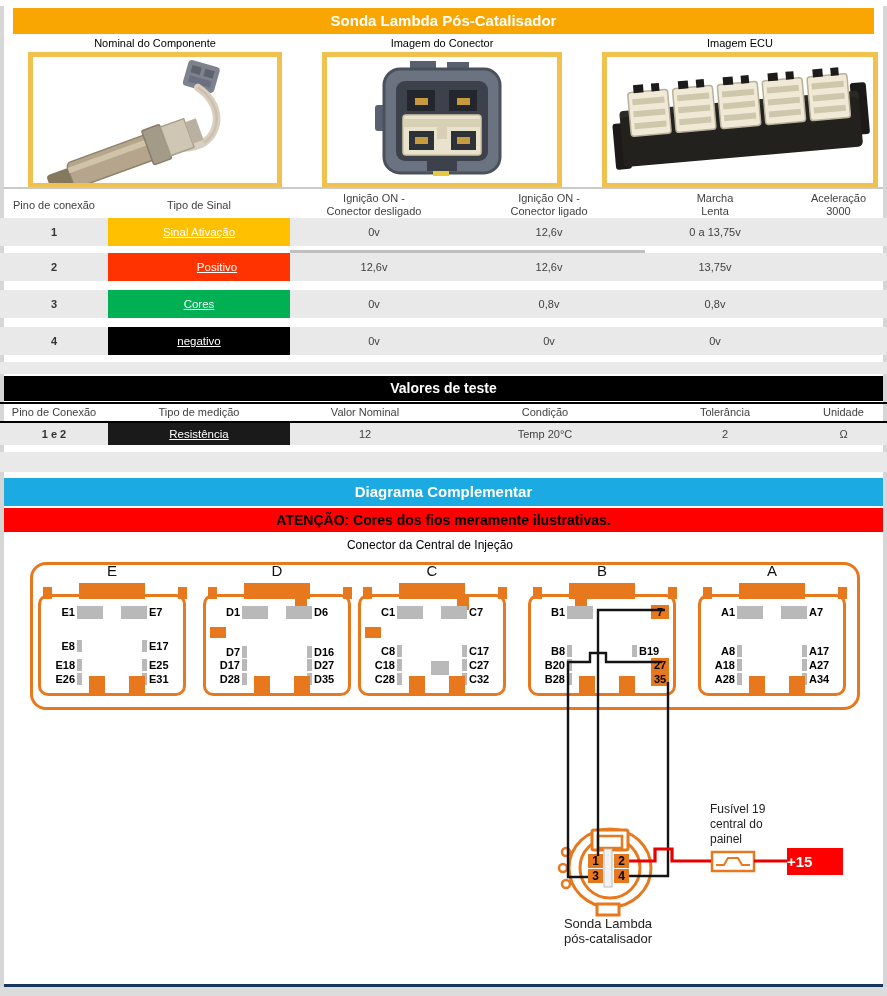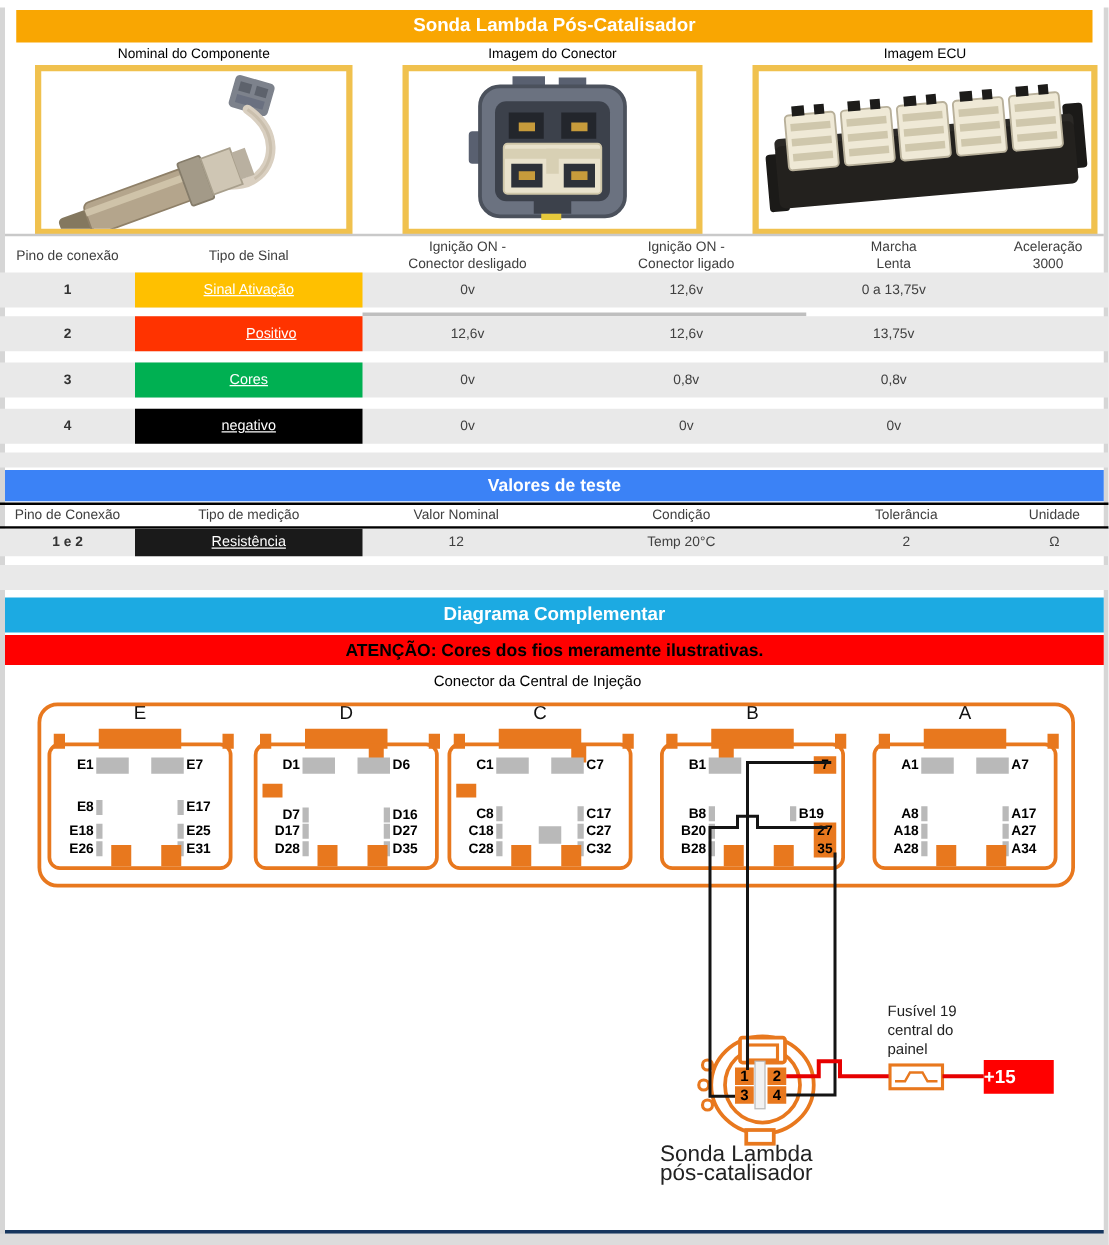--- a/index.html
+++ b/index.html
@@ -25,21 +25,21 @@
   .hcell{font-size:11px;color:#3f3f3f;text-align:center;white-space:pre-line;line-height:1.15;
          display:flex;align-items:center;justify-content:center;}
   .vcell{font-size:11px;color:#3f3f3f;text-align:center;display:flex;align-items:center;justify-content:center;}
   .pincell{font-weight:bold;color:#333;}
   .rowband{background:#e9e9e9;}
   .sigcell{color:#fff;font-size:11.5px;display:flex;align-items:center;justify-content:center;text-decoration:underline;}
   .t1-head{left:0;top:192px;height:26px;}
   .artifact{left:290px;top:250px;width:355px;height:3px;background:#bfbfbf;}
   .emptyband{left:0;width:887px;background:#e9e9e9;}
   
-  .green-bar{left:4px;top:376px;width:879px;height:25px;background:#3b82f6;color:#fff;
+  .green-bar{left:4px;top:376px;width:879px;height:25px;background:#000000;color:#fff;
              font-weight:bold;font-size:14px;text-align:center;line-height:25px;}
   .t2-head{left:0;top:402px;height:17px;border-top:2px solid #000;border-bottom:2px solid #000;box-sizing:content-box;}
   .t2-row{left:0;top:423px;height:22px;}
   
   .blue-bar{left:4px;top:478px;width:879px;height:28px;background:#1caae2;color:#fff;
             font-weight:bold;font-size:15px;text-align:center;line-height:28px;}
   .red-banner{left:4px;top:508px;width:879px;height:24px;background:#ff0000;color:#000;
               font-weight:bold;font-size:14px;text-align:center;line-height:24px;}
   
   .diagram{left:0;top:536px;width:887px;height:460px;}
@@ -61,21 +61,21 @@
   .pbox{width:26px;height:13px;background:#b9b9b9;}
   .ptick{width:5px;height:12px;background:#b9b9b9;}
   .hlpin{width:18px;height:14px;background:#e8781e;color:#000;font-weight:bold;font-size:11px;
          display:flex;align-items:center;justify-content:center;}
   .sensor-pin{position:absolute;width:15px;height:14px;background:#e8781e;color:#000;font-weight:bold;
               font-size:12px;display:flex;align-items:center;justify-content:center;z-index:4;}
   .fuse-text{left:710px;top:266px;font-size:12px;color:#222;line-height:15px;z-index:6;}
   .fuse-text span{display:block;}
   .plus15{left:787px;top:312px;width:56px;height:27px;background:#ff0000;color:#fff;font-weight:bold;
           font-size:15px;line-height:27px;z-index:6;}
-  .sonda-label{left:528px;top:380px;width:160px;text-align:left;font-size:18px;color:#222;line-height:15px;z-index:6;}
+  .sonda-label{left:528px;top:380px;width:160px;text-align:center;font-size:13px;color:#222;line-height:15px;z-index:6;}
   .svglayer{left:0;top:0;width:887px;height:460px;pointer-events:none;}
   .z1{z-index:1;} .z5{z-index:5;}
 </style>
 </head>
 <body>
 
 <div class="page">
 
   <div class="abs side-l"></div>
   <div class="abs side-r"></div>

